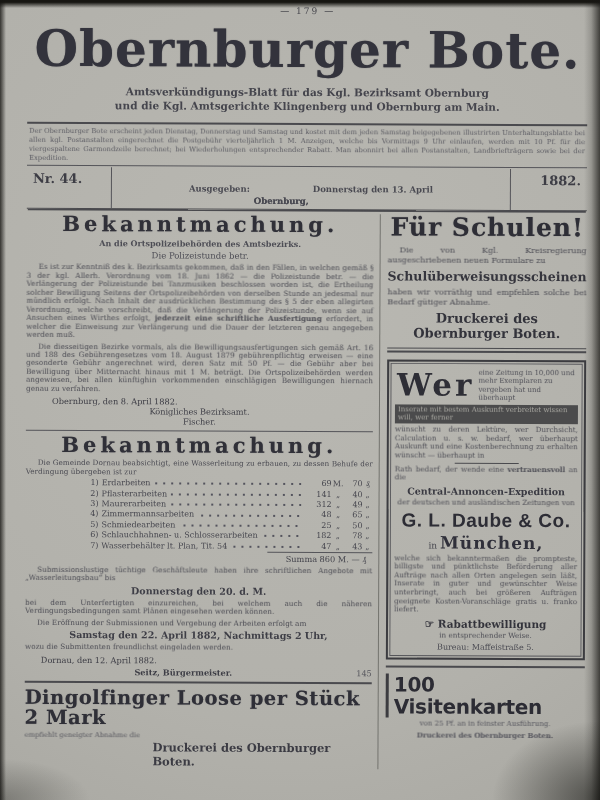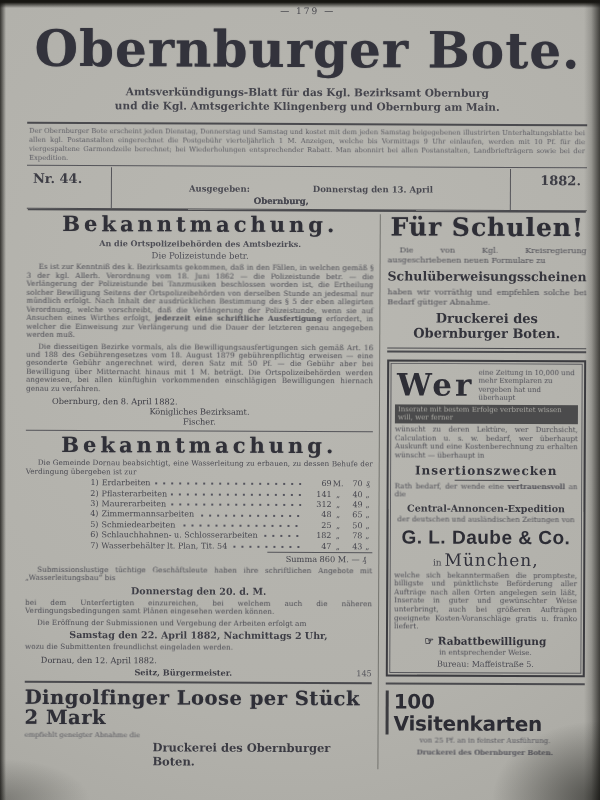--- a/index.html
+++ b/index.html
@@ -81,21 +81,21 @@
   .lead{display:flex;}
   .lead-word{font-size:31px;font-weight:bold;letter-spacing:3px;line-height:.95;color:#2e2e36;padding:2px 4px 0 2px;}
   .lead-side{flex:1;font-size:7px;line-height:1.22;color:#4e4e56;}
   .bar{background:#4b4b4c;color:#a9a8a2;font-size:7px;line-height:1.25;padding:1px 3px;margin-top:2px;filter:blur(.3px);}
   .box-mid{font-size:7.2px;line-height:1.2;color:#4c4c54;margin-top:2px;}
   .ins-head{font-size:12px;font-weight:bold;letter-spacing:1px;color:#33333b;margin-top:3px;}
   .mini-rule{width:64px;border-top:1.8px solid #4a4a4e;margin:2px auto 0;}
   .central{font-size:9.5px;font-weight:bold;margin-top:3px;color:#3a3a42;}
   .firm{font-size:19px;font-weight:bold;font-family:Liberation Sans, sans-serif;letter-spacing:.5px;color:#2d2d35;margin-top:3px;line-height:1.1;}
   .cityrow{font-size:9px;margin-top:1px;color:#44444c;}
-  .city{font-size:17px;font-weight:normal;letter-spacing:1px;color:#30303a;}
+  .city{font-size:17px;font-weight:bold;letter-spacing:1px;color:#30303a;}
   .rabatt{font-size:10.5px;font-weight:bold;margin-top:3px;color:#33333b;}
   .bureau{font-size:8px;margin-top:2px;color:#4a4a52;}
 
   .visit{font-size:20px;font-weight:bold;font-family:"DejaVu Sans","Liberation Sans",sans-serif;letter-spacing:-.3px;color:#2c2c34;margin-top:6px;line-height:1.1;border-left:3px solid #3c3c40;padding-left:5px;}
   .visit-sub{font-size:7px;line-height:1.3;color:#53535b;margin-top:2px;}
 </style>
 </head>
 <body>
 
 <div class="photo">
@@ -236,23 +236,22 @@
         <div class="r-p j tiny">haben wir vorräthig und empfehlen solche bei Bedarf gütiger Abnahme.</div>
         <div class="c r-sig">Druckerei des Obernburger Boten.</div>
 
         <div class="dbl-rule"></div>
 
         <div class="adbox">
           <div class="lead">
             <span class="lead-word">Wer</span>
             <span class="lead-side tiny">eine Zeitung in 10,000 und mehr Exemplaren zu vergeben hat und überhaupt</span>
           </div>
-          <div class="bar">Inserate mit bestem Erfolge verbreitet wissen will, wer ferner</div>
+          <div class="bar">Inserate mit bestem Auskunft verbreitet wissen will, wer ferner</div>
           <div class="box-mid j tiny">wünscht zu deren Lektüre, wer Durchsicht, Calculation u. s. w. bedarf, wer überhaupt Auskunft und eine Kostenberechnung zu erhalten wünscht — überhaupt in</div>
-          <div class="c ins-head">Insertionszwecken</div>
           <div class="mini-rule"></div>
           <div class="box-mid j tiny"><span>Rath bedarf, der wende eine </span><span class="bold">vertrauensvoll</span><span> an die</span></div>
           <div class="c central">Central-Annoncen-Expedition</div>
           <div class="c box-mid tiny">der deutschen und ausländischen Zeitungen von</div>
           <div class="c firm">G. L. Daube &amp; Co.</div>
           <div class="c cityrow">
             <span>in</span>
             <span class="city">München,</span>
           </div>
           <div class="box-mid j tiny">welche sich bekanntermaßen die prompteste, billigste und pünktlichste Beförderung aller Aufträge nach allen Orten angelegen sein läßt, Inserate in guter und gewünschter Weise unterbringt, auch bei größeren Aufträgen geeignete Kosten-Voranschläge gratis u. franko liefert.</div>

